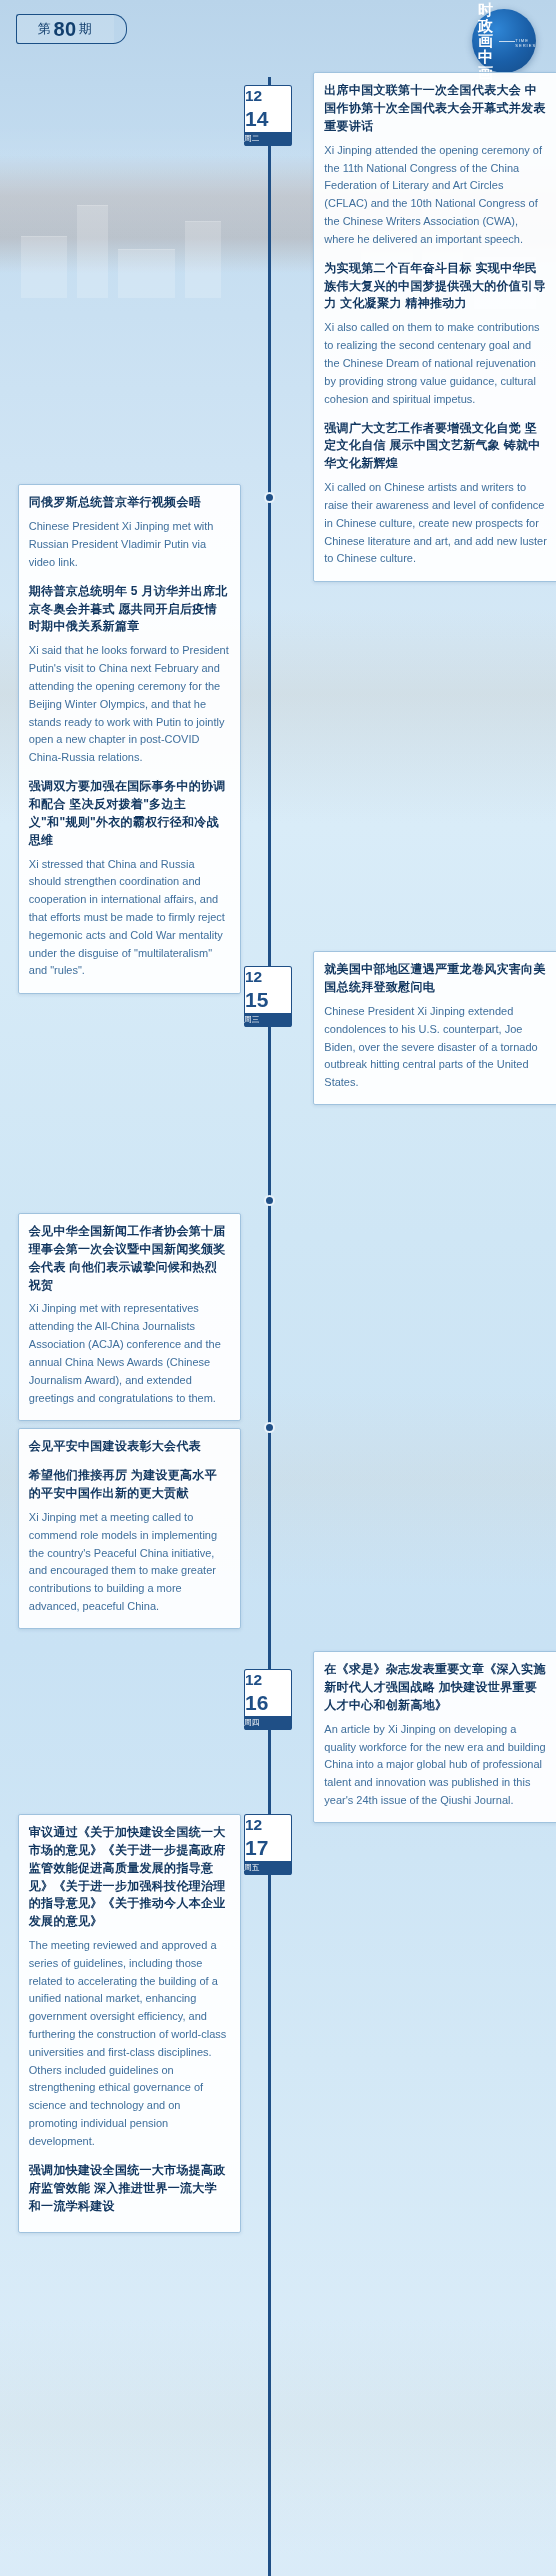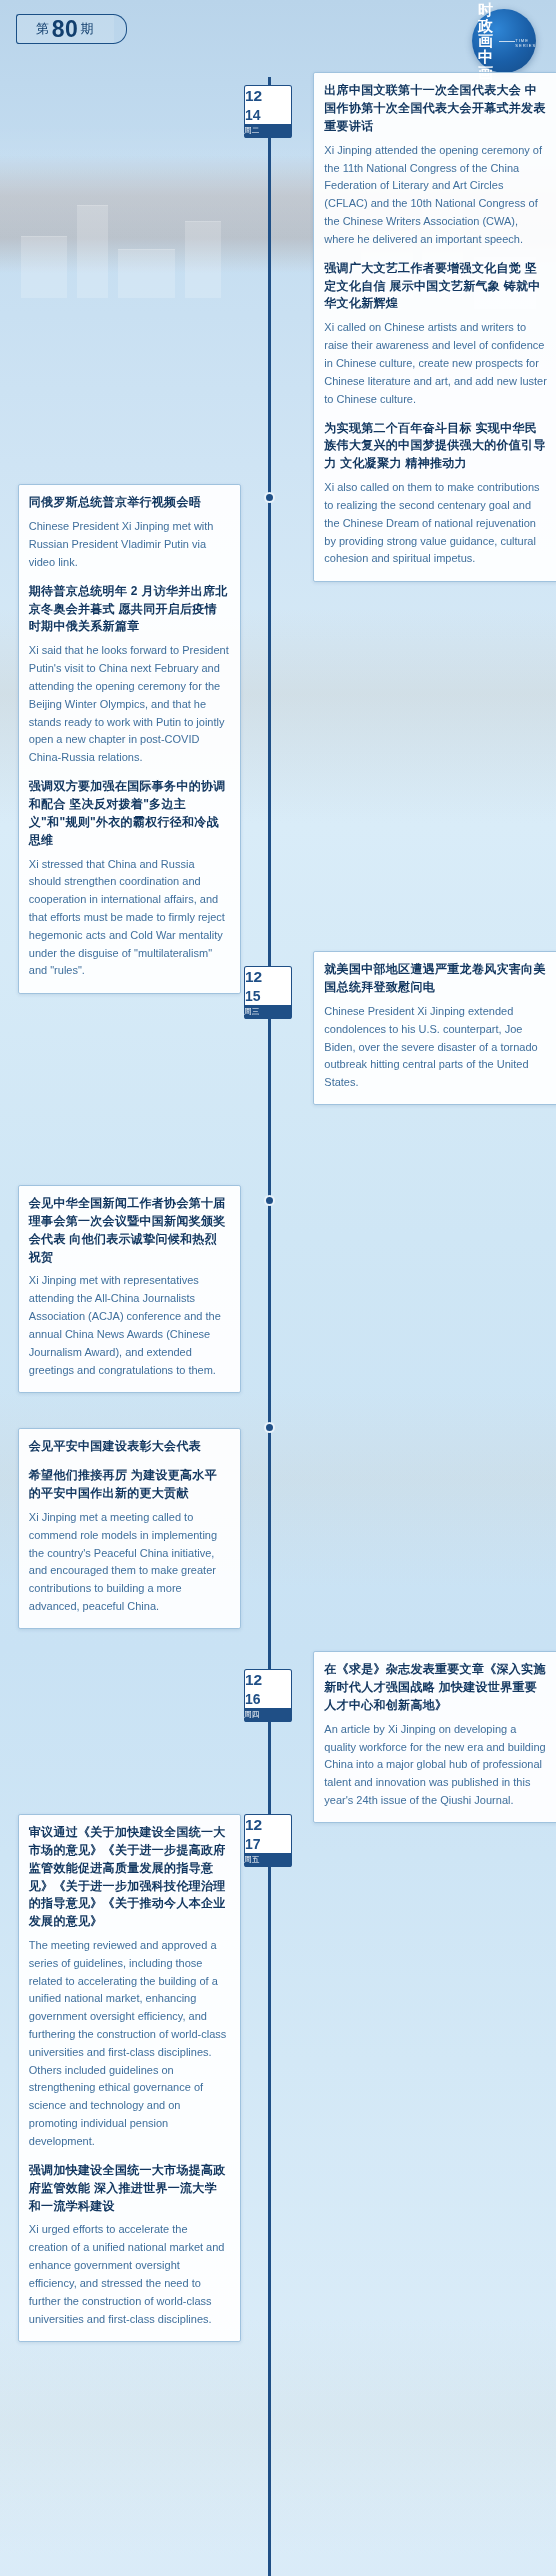--- a/index.html
+++ b/index.html
@@ -71,21 +71,21 @@
     border-right: none;
     border-radius: 3.1px 0 0 3.1px;
     display: flex;
     align-items: center;
     justify-content: center;
     color: #123f6e;
     letter-spacing: 0.5px;
     background: rgba(255,255,255,.12);
   }
   .issue-badge .num {
-    font-size: 23px;
+    font-size: 20px;
     font-weight: bold;
     margin: 0 2.1px;
   }
   .issue-badge .txt { font-size: 13px; }
   .issue-badge::after {
     content: "";
     position: absolute;
     right: -13.4px;
     top: -1.5px;
     width: 14.4px;
@@ -159,21 +159,21 @@
     font-size: 15.5px;
     font-weight: bold;
     padding: 0.5px 0 1.5px;
     border: 1px solid #1f4f86;
     border-bottom: none;
     border-radius: 2.6px 2.6px 0 0;
   }
   .datebox .day {
     background: #ffffff;
     color: #1f4f86;
-    font-size: 14px;
+    font-size: 21px;
     font-weight: bold;
     padding: 0.5px 0 1.5px;
     border-left: 1px solid #1f4f86;
     border-right: 1px solid #1f4f86;
   }
   .datebox .wk {
     background: #1f4f86;
     color: #fff;
     font-size: 7.7px;
     padding: 1.5px 0 2.1px;
@@ -253,37 +253,37 @@
     <div class="day">14</div>
     <div class="wk">周二</div>
   </div>
 
   <div class="card right" style="top:72px;">
     <div class="blk">
       <p class="cn-title">出席中国文联第十一次全国代表大会 中国作协第十次全国代表大会开幕式并发表重要讲话</p>
       <p class="en-body">Xi Jinping attended the opening ceremony of the 11th National Congress of the China Federation of Literary and Art Circles (CFLAC) and the 10th National Congress of the Chinese Writers Association (CWA), where he delivered an important speech.</p>
     </div>
     <div class="blk">
+      <p class="cn-title">为实现第二个百年奋斗目标 实现中华民族伟大复兴的中国梦提供强大的价值引导力 文化凝聚力 精神推动力</p>
+      <p class="en-body">Xi also called on them to make contributions to realizing the second centenary goal and the Chinese Dream of national rejuvenation by providing strong value guidance, cultural cohesion and spiritual impetus.</p>
+    </div>
+    <div class="blk">
       <p class="cn-title">强调广大文艺工作者要增强文化自觉 坚定文化自信 展示中国文艺新气象 铸就中华文化新辉煌</p>
       <p class="en-body">Xi called on Chinese artists and writers to raise their awareness and level of confidence in Chinese culture, create new prospects for Chinese literature and art, and add new luster to Chinese culture.</p>
     </div>
-    <div class="blk">
-      <p class="cn-title">为实现第二个百年奋斗目标 实现中华民族伟大复兴的中国梦提供强大的价值引导力 文化凝聚力 精神推动力</p>
-      <p class="en-body">Xi also called on them to make contributions to realizing the second centenary goal and the Chinese Dream of national rejuvenation by providing strong value guidance, cultural cohesion and spiritual impetus.</p>
-    </div>
   </div>
 
   <div class="dot" style="top:492px;"></div>
   <div class="card left" style="top:484px;">
     <div class="blk">
       <p class="cn-title">同俄罗斯总统普京举行视频会晤</p>
       <p class="en-body">Chinese President Xi Jinping met with Russian President Vladimir Putin via video link.</p>
     </div>
     <div class="blk">
-      <p class="cn-title">期待普京总统明年 2 月访华并出席北京冬奥会并暮式 愿共同开启后疫情时期中俄关系新篇章</p>
+      <p class="cn-title">期待普京总统明年 5 月访华并出席北京冬奥会并暮式 愿共同开启后疫情时期中俄关系新篇章</p>
       <p class="en-body">Xi said that he looks forward to President Putin's visit to China next February and attending the opening ceremony for the Beijing Winter Olympics, and that he stands ready to work with Putin to jointly open a new chapter in post-COVID China-Russia relations.</p>
     </div>
     <div class="blk">
       <p class="cn-title">强调双方要加强在国际事务中的协调和配合 坚决反对拨着"多边主义"和"规则"外衣的霸权行径和冷战思维</p>
       <p class="en-body">Xi stressed that China and Russia should strengthen coordination and cooperation in international affairs, and that efforts must be made to firmly reject hegemonic acts and Cold War mentality under the disguise of "multilateralism" and "rules".</p>
     </div>
   </div>
 
   <div class="datebox" style="left:244px; top:966px;">
     <div class="mon">12</div>
@@ -291,21 +291,21 @@
     <div class="wk">周三</div>
   </div>
   <div class="card right" style="top:951px;">
     <div class="blk">
       <p class="cn-title">就美国中部地区遭遇严重龙卷风灾害向美国总统拜登致慰问电</p>
       <p class="en-body">Chinese President Xi Jinping extended condolences to his U.S. counterpart, Joe Biden, over the severe disaster of a tornado outbreak hitting central parts of the United States.</p>
     </div>
   </div>
 
   <div class="dot" style="top:1195px;"></div>
-  <div class="card left" style="top:1185px;">
+  <div class="card left" style="top:1213px;">
     <div class="blk">
       <p class="cn-title">会见中华全国新闻工作者协会第十届理事会第一次会议暨中国新闻奖颁奖会代表 向他们表示诚挚问候和热烈祝贺</p>
       <p class="en-body">Xi Jinping met with representatives attending the All-China Journalists Association (ACJA) conference and the annual China News Awards (Chinese Journalism Award), and extended greetings and congratulations to them.</p>
     </div>
   </div>
 
   <div class="dot" style="top:1422px;"></div>
   <div class="card left" style="top:1412px;margin-top:16px;">
     <div class="blk">
       <p class="cn-title">会见平安中国建设表彰大会代表</p>
@@ -333,18 +333,17 @@
     <div class="day">17</div>
     <div class="wk">周五</div>
   </div>
   <div class="card left" style="top:1814px;">
     <div class="blk">
       <p class="cn-title">审议通过《关于加快建设全国统一大市场的意见》《关于进一步提高政府监管效能促进高质量发展的指导意见》《关于进一步加强科技伦理治理的指导意见》《关于推动今人本企业发展的意见》</p>
       <p class="en-body">The meeting reviewed and approved a series of guidelines, including those related to accelerating the building of a unified national market, enhancing government oversight efficiency, and furthering the construction of world-class universities and first-class disciplines. Others included guidelines on strengthening ethical governance of science and technology and on promoting individual pension development.</p>
     </div>
     <div class="blk">
       <p class="cn-title">强调加快建设全国统一大市场提高政府监管效能 深入推进世界一流大学和一流学科建设</p>
-      <p class="en-body">Xi urged efforts to accelerate the creation of a unified national market and enhance government oversight efficiency, and stressed the need to further the construction of world-class universities and first-class disciplines.</p>
     </div>
   </div>
 
 </div>
 
 
 </body></html>

